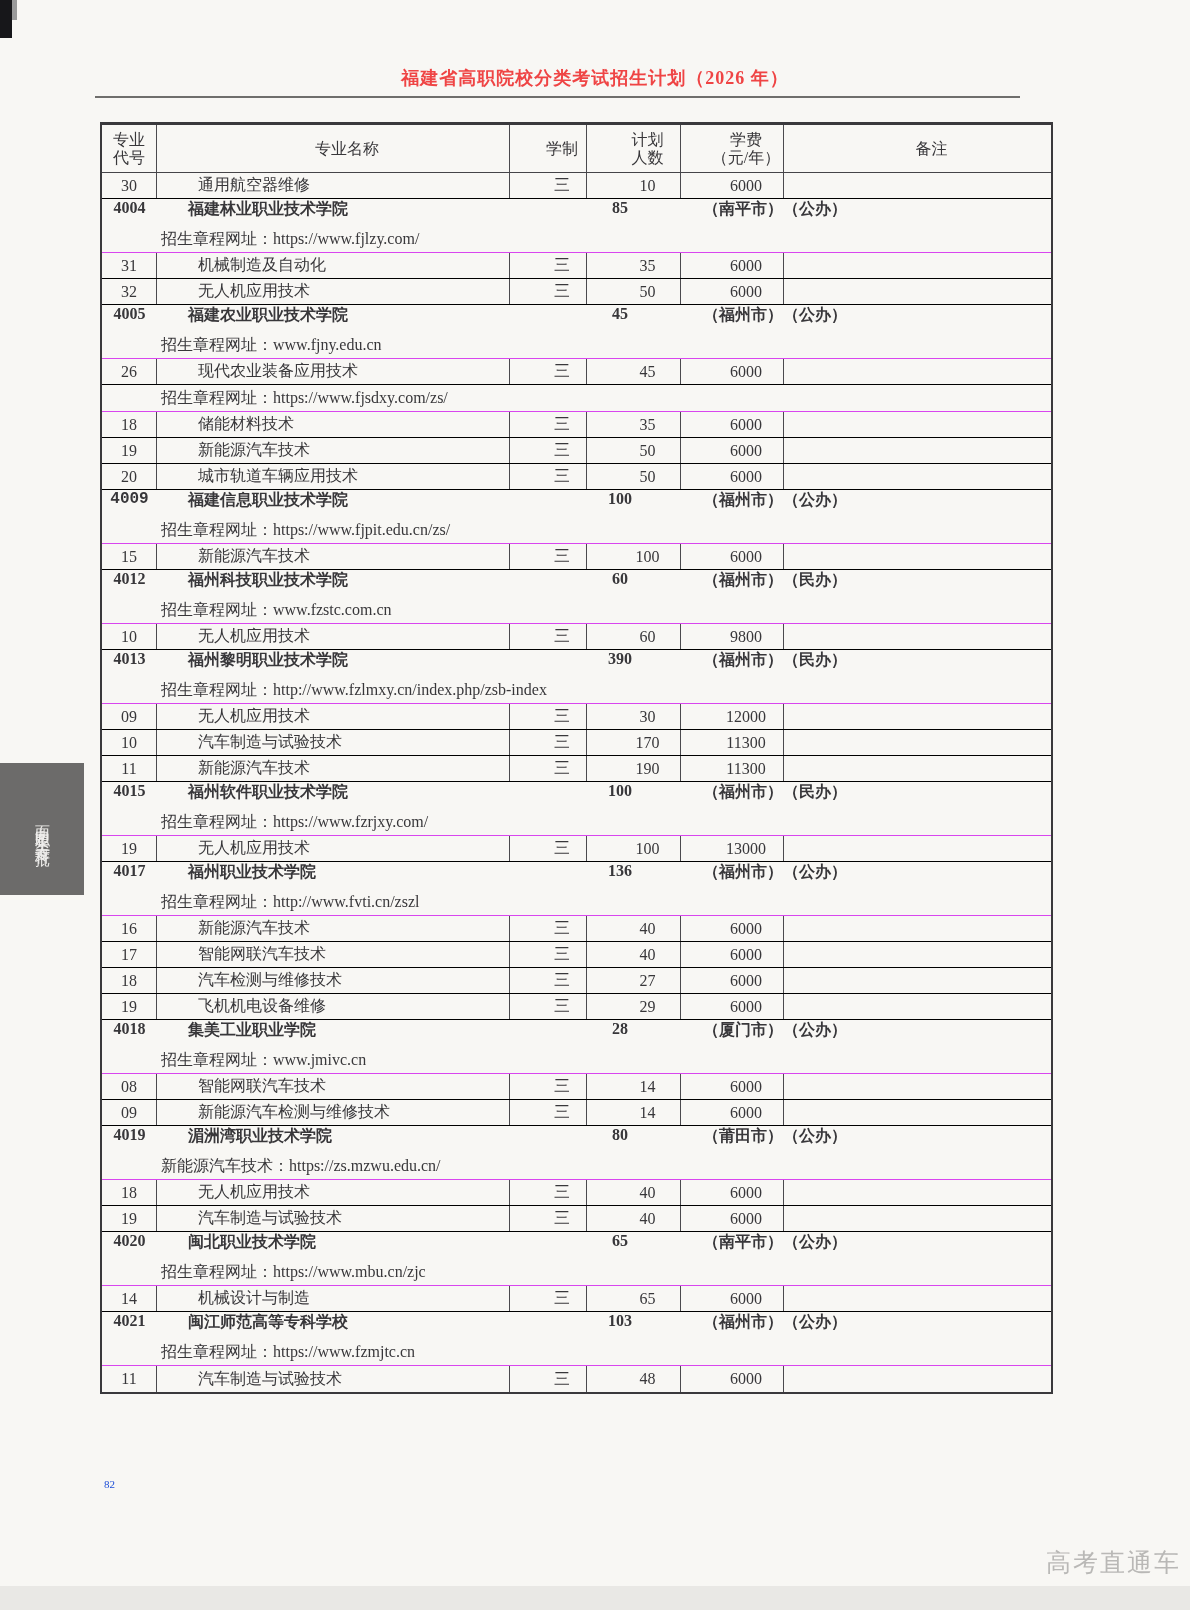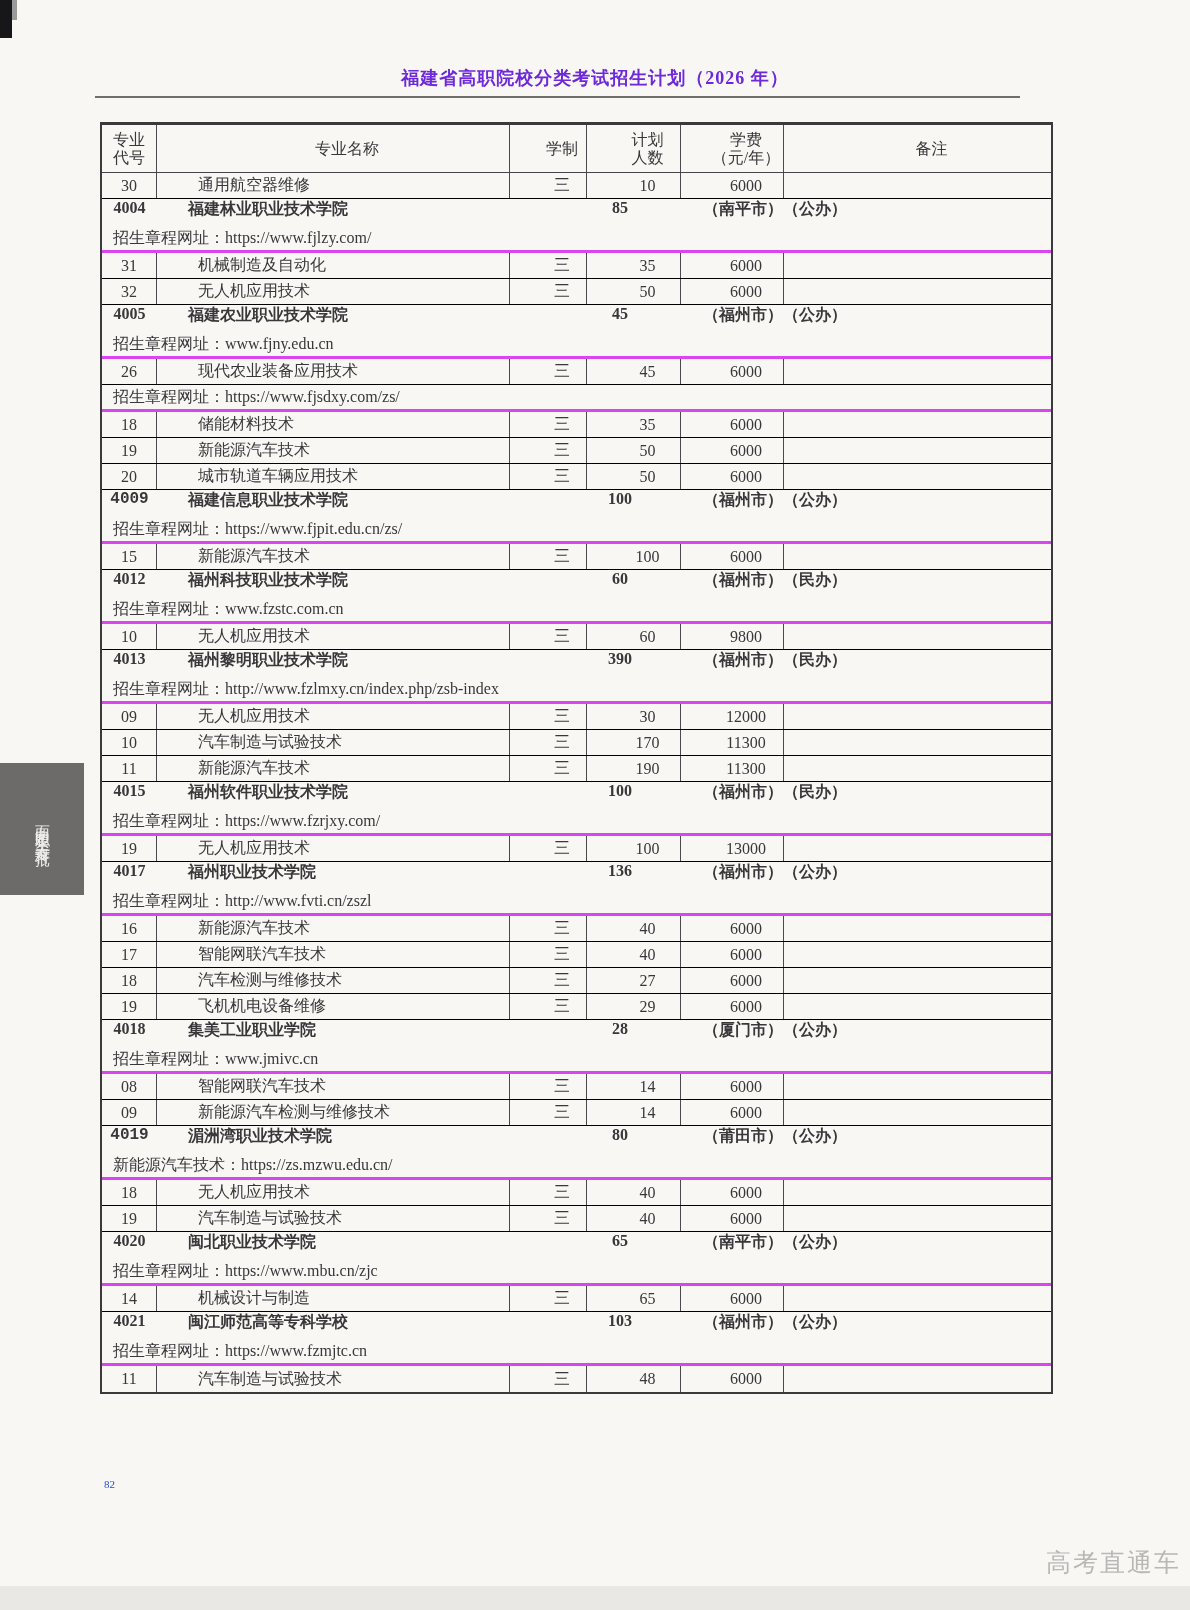--- a/index.html
+++ b/index.html
@@ -11,36 +11,36 @@
     overflow:hidden;
   }
   
   .corner-mark{position:absolute;left:0;top:0;width:12px;height:38px;background:#17171a;}
   .corner-mark2{position:absolute;left:12px;top:0;width:5px;height:20px;background:#9a9a9a;}
   .bottom-strip{position:absolute;left:0;top:1586px;width:1190px;height:24px;background:#e9e8e5;}
 
   
   .page-title{
     position:absolute;left:0;top:66px;width:1190px;
-    text-align:center;font-size:18px;font-weight:600;letter-spacing:1px;color:#6d28d9;
+    text-align:center;font-size:18px;font-weight:600;letter-spacing:1px;color:#ef4444;
   }
   .title-rule{position:absolute;left:95px;top:96px;width:925px;height:2px;background:#6f6e6c;}
 
   
   .table{
     position:absolute;left:100px;top:122px;width:953px;
     border:2px solid #3a393c;border-top-width:3px;
     box-sizing:border-box;
     font-size:16px;
   }
   .trow{display:flex;box-sizing:border-box;align-items:stretch;gap:28px;}
   .trow.hdr{height:48px;border-bottom:1px solid #454448;}
   .trow.major{height:26px;border-bottom:1px solid #000000;}
   .trow.school{height:27px;font-weight:bold;}
-  .trow.url{height:27px;border-bottom:3px solid #d946ef;}
+  .trow.url{height:27px;border-bottom:1px solid #d946ef;padding-left:48px;}
   .trow:last-child{border-bottom:none;}
   .cell{box-sizing:border-box;display:flex;align-items:center;justify-content:center;
         border-right:1px solid #4b4a4e;overflow:hidden;white-space:nowrap;}
   .cell.last{border-right:none;}
   .c1{width:55px;}
   .c2{width:325px;justify-content:flex-start;padding-left:13px;}
   .c3{width:49px;}
   .c4{width:66px;}
   .c5{width:75px;}
   .c6{flex:1;}
@@ -318,21 +318,21 @@
       </div>
       <div class="trow major">
         <div class="cell c1">09</div>
         <div class="cell c2">新能源汽车检测与维修技术</div>
         <div class="cell c3">三</div>
         <div class="cell c4">14</div>
         <div class="cell c5">6000</div>
         <div class="cell c6 last"></div>
       </div>
       <div class="trow school">
-        <div class="s-code" style="display: flex; font-family: Liberation Mono, monospace;">4019</div>
+        <div class="s-code" style="display: flex;">4019</div>
         <div class="s-name">湄洲湾职业技术学院</div>
         <div class="s-plan" style="justify-content: center;">80</div>
         <div class="s-loc">（莆田市）（公办）</div>
       </div>
       <div class="trow url">
         <div class="u-text">新能源汽车技术：https://zs.mzwu.edu.cn/</div>
       </div>
       <div class="trow major">
         <div class="cell c1">18</div>
         <div class="cell c2">无人机应用技术</div>

